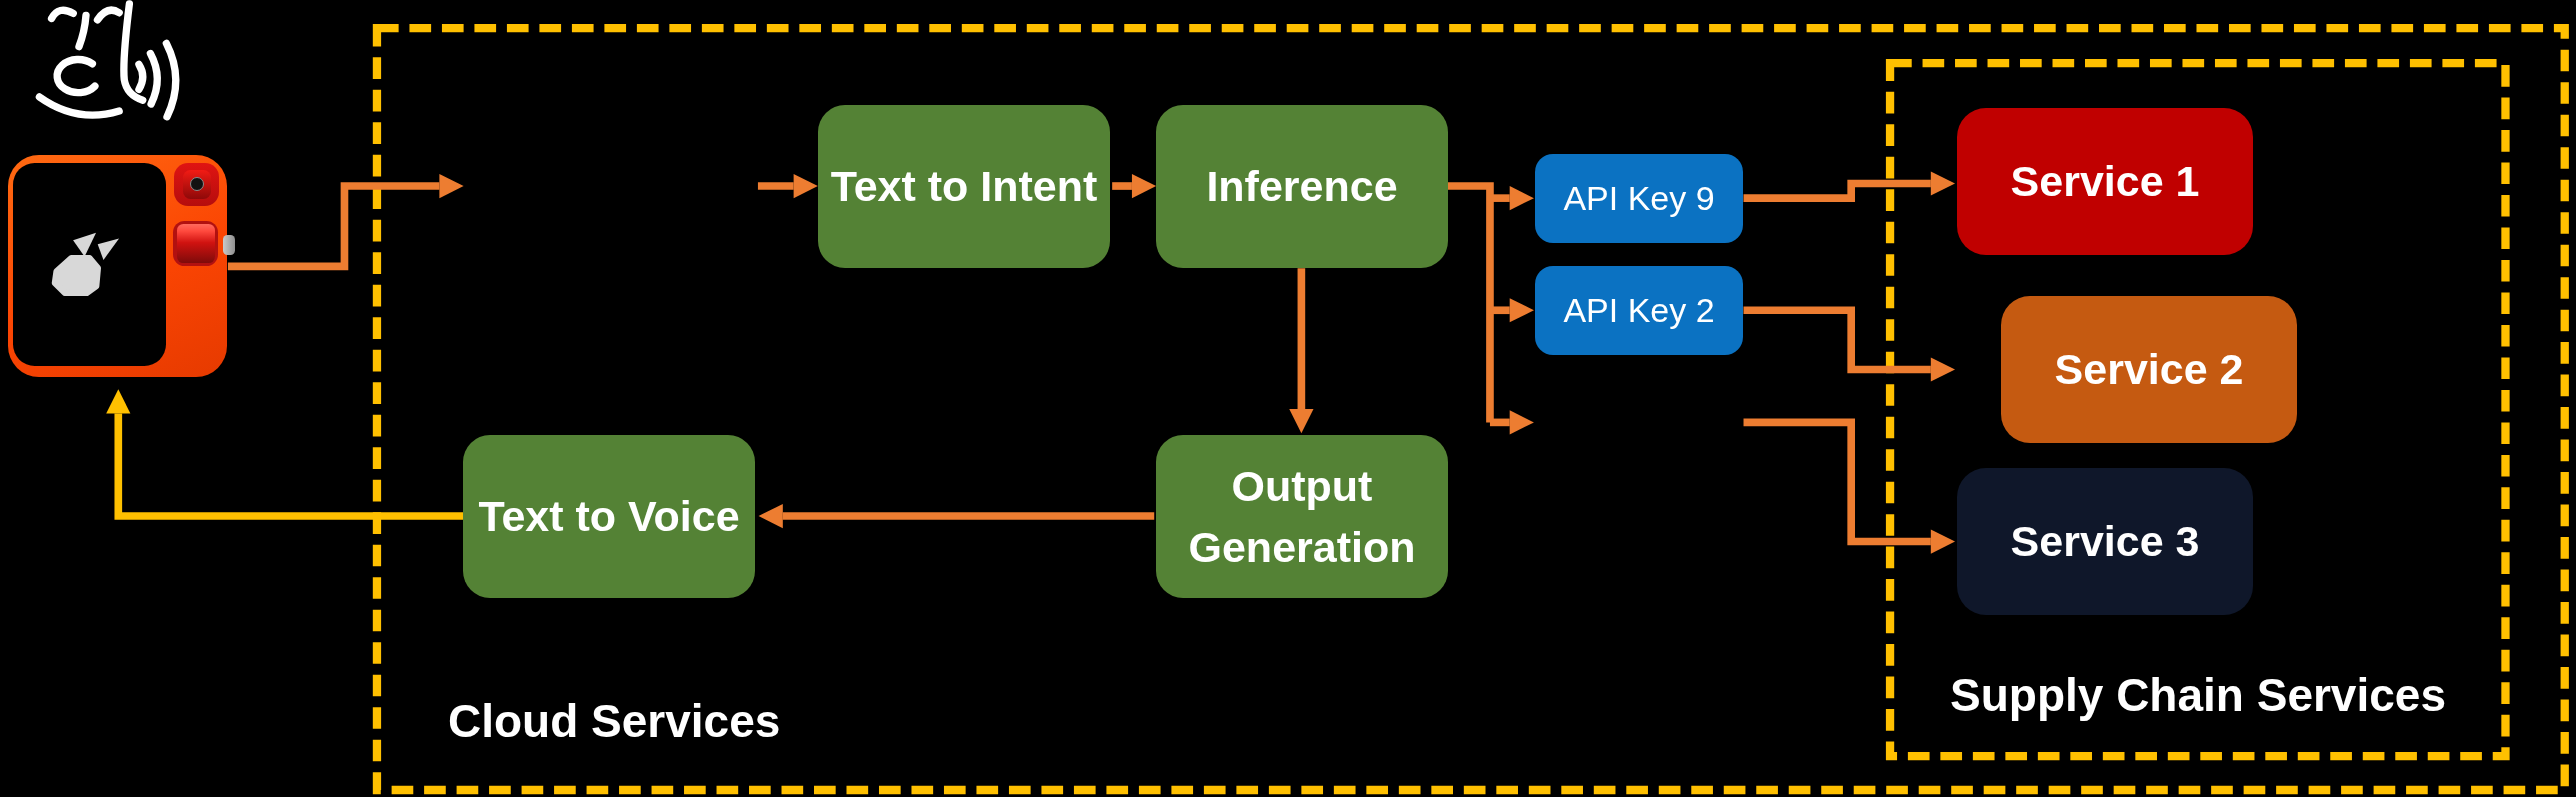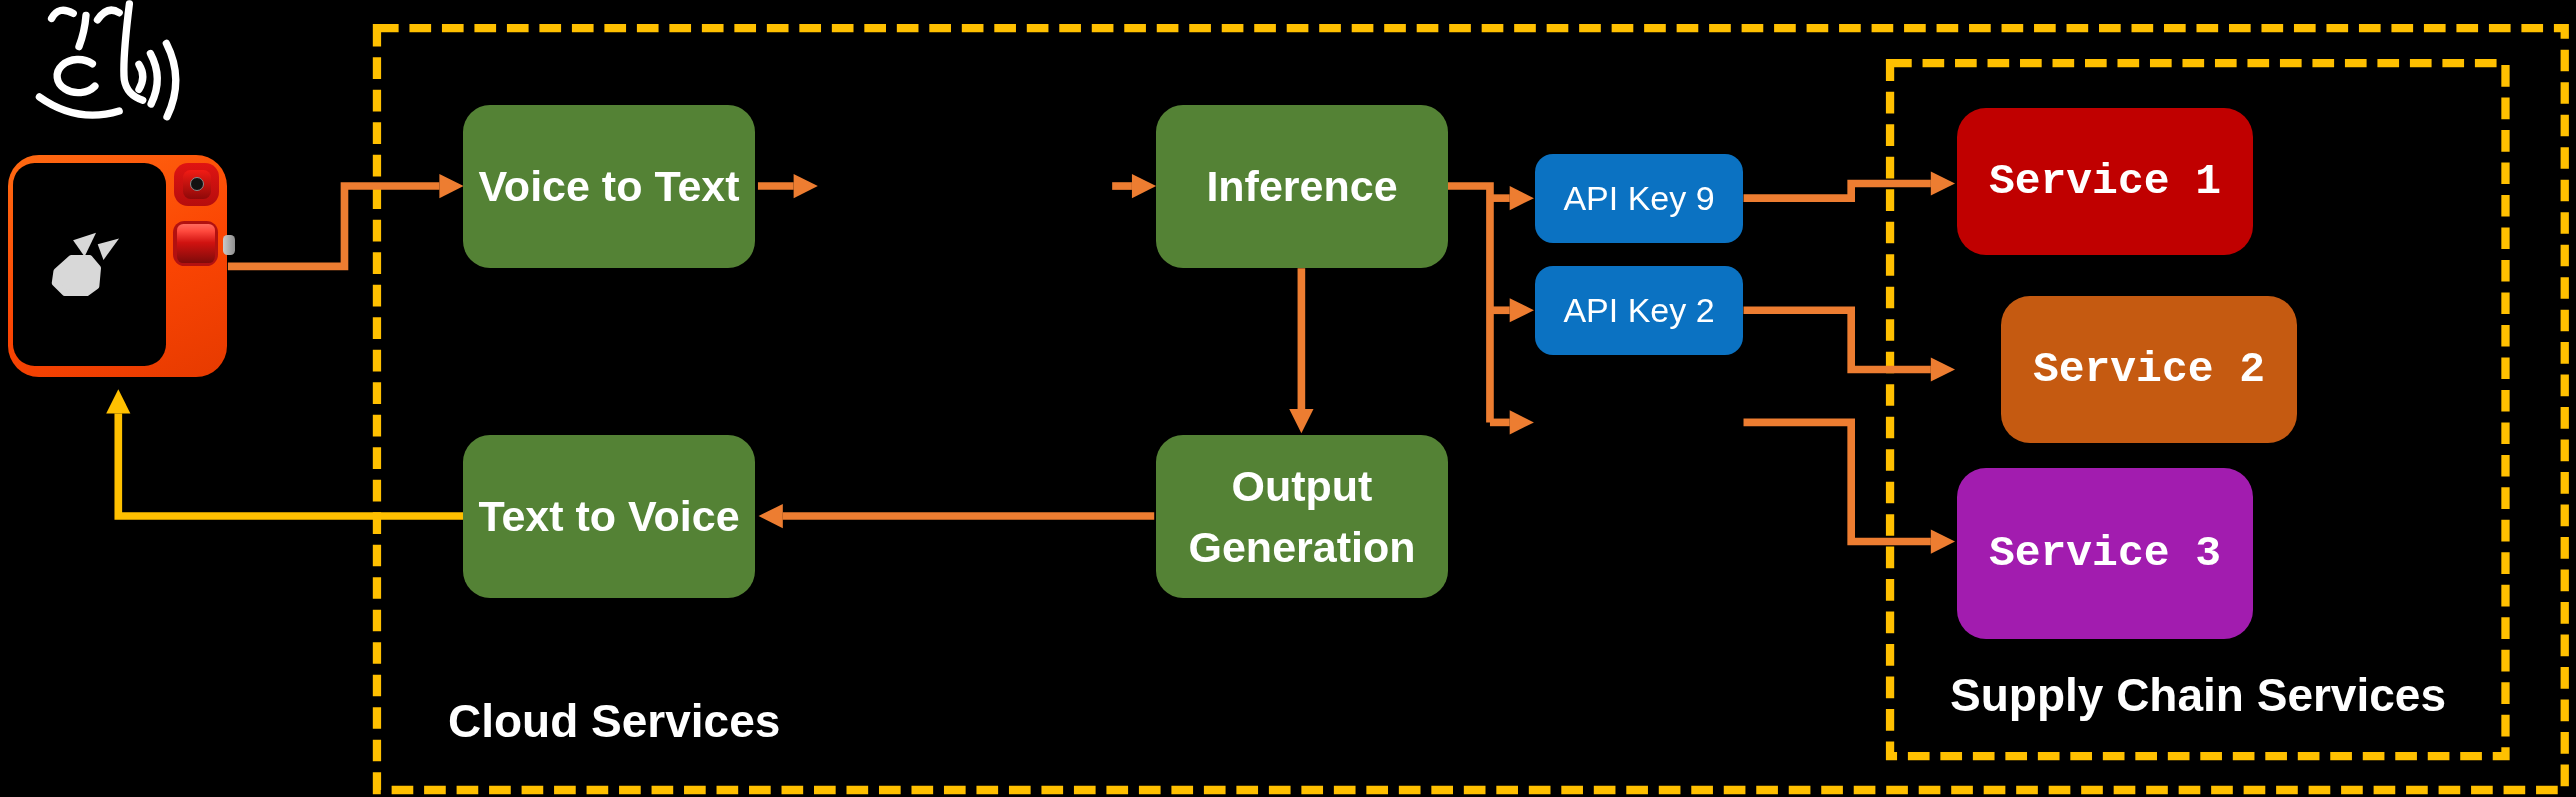--- a/index.html
+++ b/index.html
@@ -3,21 +3,21 @@
 <meta charset="utf-8">
 <style>
   html,body{margin:0;padding:0;background:#000;}
   .stage{position:relative;width:2576px;height:797px;background:#000;overflow:hidden;
          font-family:"Liberation Sans",sans-serif;}
   .wires{position:absolute;left:0;top:0;width:2576px;height:797px;}
   .node{position:absolute;display:flex;align-items:center;justify-content:center;
         text-align:center;color:#fff;}
   .green{border-radius:27px;font-size:43px;font-weight:bold;line-height:1.4;}
   .api{border-radius:18px;font-size:34px;font-weight:normal;}
-  .svc{border-radius:29px;font-size:43px;font-weight:bold;font-family:Liberation Mono, monospace;}
+  .svc{border-radius:29px;font-size:43px;font-weight:bold;}
   .zone-label{position:absolute;color:#fff;font-weight:bold;font-size:46px;line-height:1;}
   .zone-label.supply{text-align:center;}
   
   .device{position:absolute;left:8.3px;top:155px;width:219px;height:222px;border-radius:31px;
           background:linear-gradient(155deg,#ff6a12 0%,#fb4503 55%,#e63a00 100%);}
   .dev-screen{position:absolute;left:5.1px;top:7.6px;width:153px;height:203px;border-radius:21.7px;
           background:#000;display:flex;align-items:center;justify-content:center;}
   .dev-cam{position:absolute;left:166px;top:7.6px;width:45px;height:43px;border-radius:14px;
           background:linear-gradient(180deg,#e01412,#b50d0d);display:flex;align-items:center;justify-content:center;}
   .dev-cam-inner{width:28px;height:29px;border-radius:7.6px;
@@ -99,22 +99,22 @@
     <polygon points="2369,644 2407,663 2369,682" fill="#ED7D31"></polygon>
 
     <path d="M2736,311 H2905 V288 H3030" fill="none" stroke-width="12" stroke="#ED7D31"></path>
     <polygon points="3030,269 3068,288 3030,307" fill="#ED7D31"></polygon>
     <path d="M2736,487 H2905 V580 H3030" fill="none" stroke-width="12" stroke="#ED7D31"></path>
     <polygon points="3030,561 3068,580 3030,599" fill="#ED7D31"></polygon>
     <path d="M2736,663 H2905 V850 H3030" fill="none" stroke-width="12" stroke="#ED7D31"></path>
     <polygon points="3030,831 3068,850 3030,869" fill="#ED7D31"></polygon>
   </svg>
 
-  <div class="node green" style="left: 463px; top: 105px; width: 292px; height: 163px; background-color: rgb(84, 130, 53);">
-    <span>Voice to Text</span>
+  <div class="node green" style="left: 818px; top: 105px; width: 292px; height: 163px; background-color: rgb(84, 130, 53);">
+    <span>Text to Intent</span>
   </div>
   <div class="node green" style="left: 1156px; top: 105px; width: 292px; height: 163px; background-color: rgb(84, 130, 53);">
     <span>Inference</span>
   </div>
   <div class="node green" style="left: 463px; top: 435px; width: 292px; height: 163px; background-color: rgb(84, 130, 53);">
     <span>Text to Voice</span>
   </div>
   <div class="node green" style="left: 1156px; top: 435px; width: 292px; height: 163px; background-color: rgb(84, 130, 53);">
     <span>Output Generation</span>
   </div>
@@ -125,21 +125,21 @@
   <div class="node api" style="left: 1535px; top: 266px; width: 208px; height: 89px; background-color: rgb(11, 114, 194);">
     <span>API Key 2</span>
   </div>
 
   <div class="node svc" style="left: 1957px; top: 108px; width: 296px; height: 147px; background-color: rgb(192, 0, 0);">
     <span>Service 1</span>
   </div>
   <div class="node svc" style="left: 1957px; top: 296px; width: 296px; height: 147px; background-color: rgb(197, 90, 17); margin-left: 44px;">
     <span>Service 2</span>
   </div>
-  <div class="node svc" style="left: 1957px; top: 468px; width: 296px; height: 171px; background-color: #a21caf;">
+  <div class="node svc" style="left: 1957px; top: 468px; width: 296px; height: 147px; background-color: #0f172a;">
     <span>Service 3</span>
   </div>
 
   <div class="zone-label" style="left:448px;top:698px;">Cloud Services</div>
   <div class="zone-label supply" style="left:1890px;top:672px;width:616px;">Supply Chain Services</div>
 
 </div>
 
 
 </body></html>

